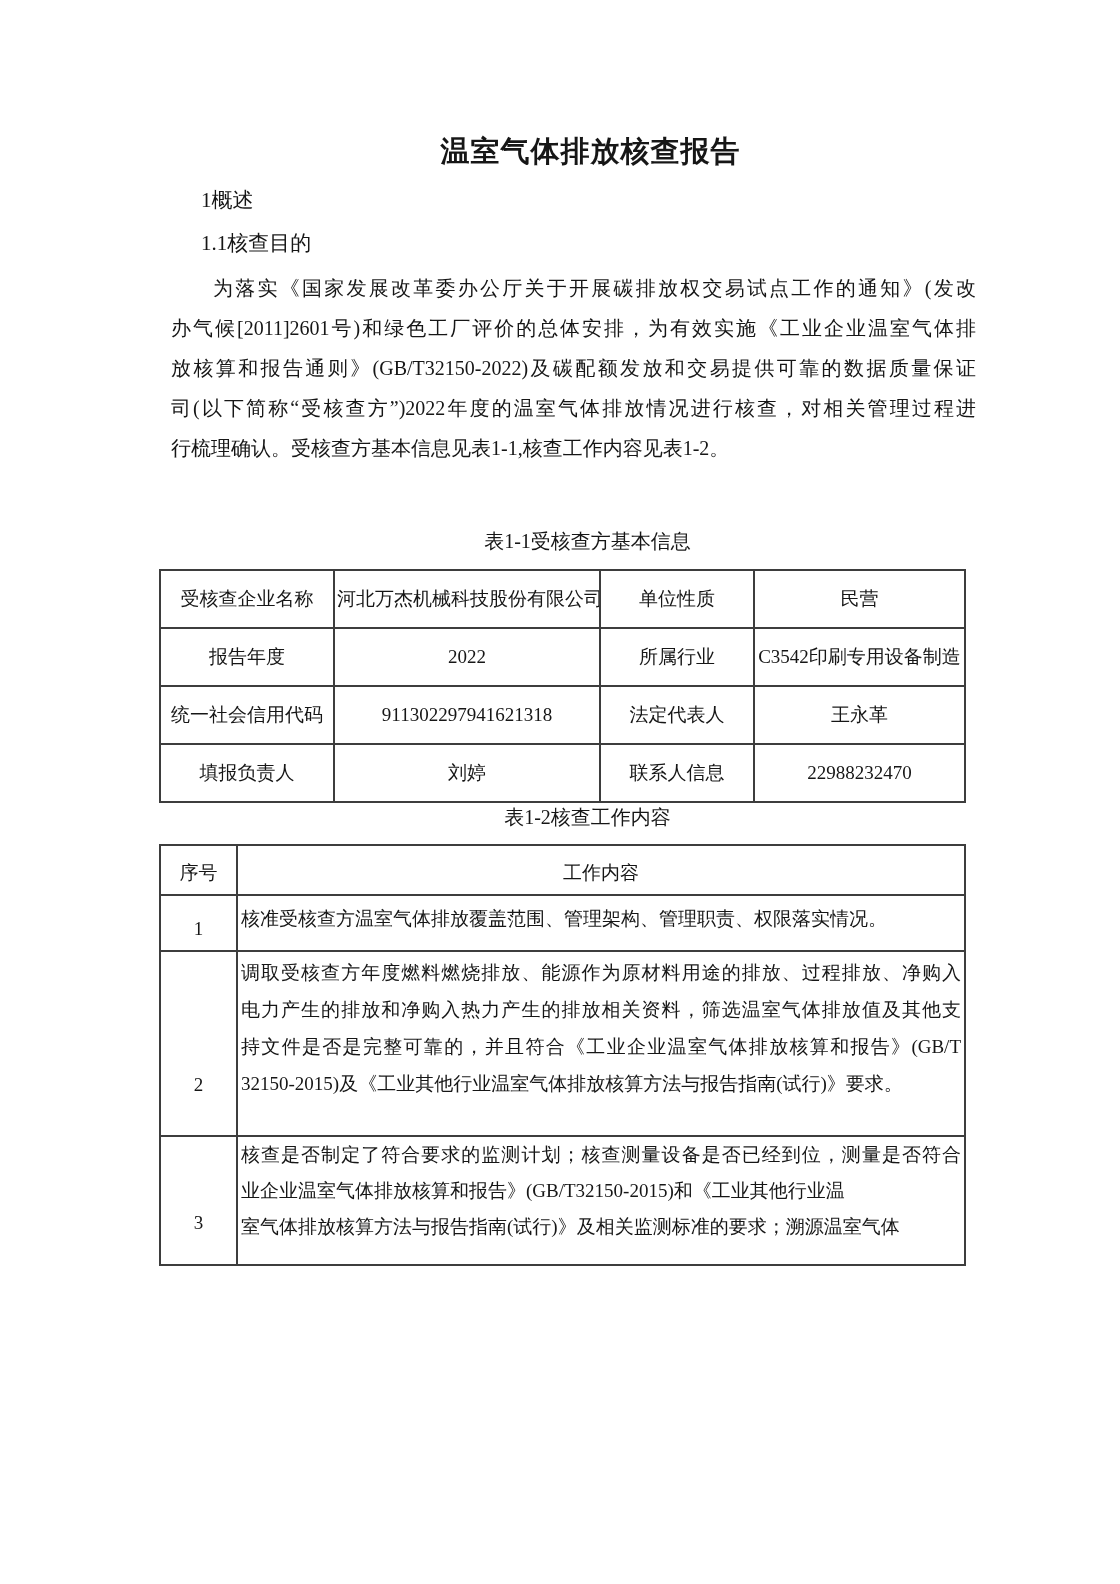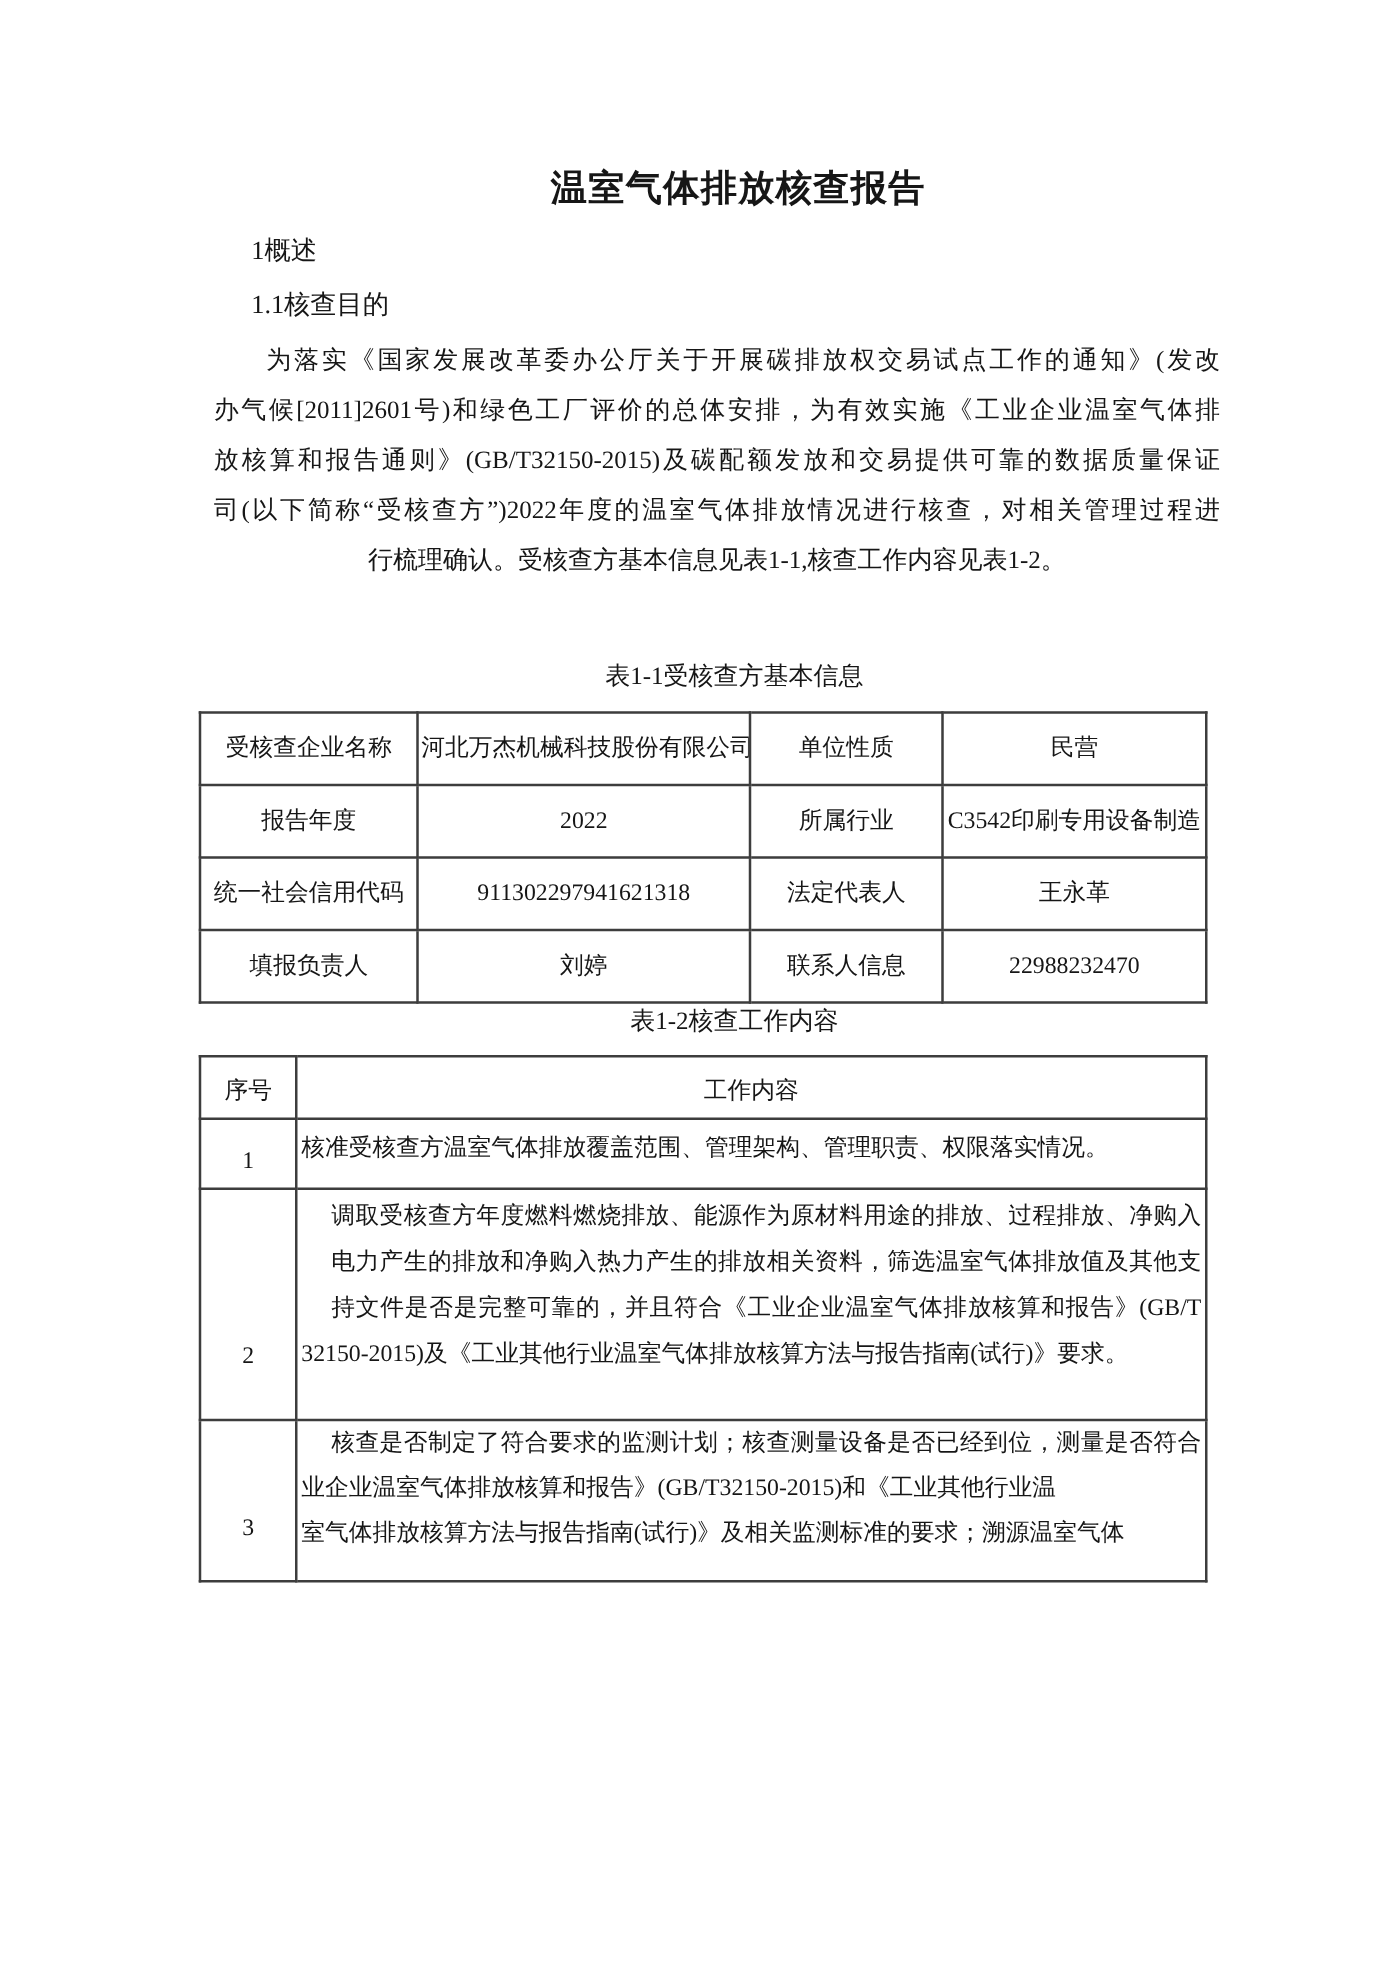--- a/index.html
+++ b/index.html
@@ -14,21 +14,21 @@
     font-size:29px; font-weight:bold; line-height:36px; letter-spacing:1px;
     white-space:nowrap;
   }
   .h-sec {
     position:absolute; left:159px; width:805px; box-sizing:border-box;
     padding-left:42px; font-size:21px; line-height:40px; height:40px;
   }
   .h1 { top:180px; }
   .h2 { top:223px; }
   .para { position:absolute; top:268px; left:159px; width:805px; font-size:20px;margin-left:12px; }
-  .pline { height:40px; line-height:40px; overflow:hidden;text-align:center; }
+  .pline { height:40px; line-height:40px; overflow:hidden; }
   .pline.just { text-align:justify; text-align-last:justify; }
   .pline.indent { text-indent:42px; }
   .caption {
     position:absolute; left:159px; width:805px; text-align:center;
     transform:translateX(26px); font-size:20px; line-height:30px; height:30px;
     white-space:nowrap; overflow:hidden;
   }
   .cap1 { top:526px; }
   .cap2 { top:802px; }
   table { border-collapse:collapse; table-layout:fixed; position:absolute; left:159px; }
@@ -49,36 +49,36 @@
   .r2 td { height:185px; }
   .r3 td { height:129px; }
   .n1 { padding-top:13px; }
   .n2 { padding-top:113px; }
   .n3 { padding-top:66px; }
   .r1 .cellbody { padding-top:3px; }
   .r2 .cellbody { padding-top:2px; }
   .tline { height:37px; line-height:37px; overflow:hidden; }
   .r1 .tline { height:40px; line-height:40px; }
   .r3 .tline { height:36px; line-height:36px; }
-  .tline.just { text-align:justify; text-align-last:justify;margin-left:24px; }
+  .tline.just { text-align:justify; text-align-last:justify; }
 </style>
 </head>
 <body>
 
 <div class="page">
 
   <div class="doc-title">温室气体排放核查报告</div>
 
   <div class="h-sec h1">1概述</div>
   <div class="h-sec h2">1.1核查目的</div>
 
   <div class="para">
     <div class="pline indent just">为落实《国家发展改革委办公厅关于开展碳排放权交易试点工作的通知》(发改</div>
     <div class="pline just">办气候[2011]2601号)和绿色工厂评价的总体安排，为有效实施《工业企业温室气体排</div>
-    <div class="pline just">放核算和报告通则》(GB/T32150-2015)及碳配额发放和交易提供可靠的数据质量保证</div>
+    <div class="pline just">放核算和报告通则》(GB/T32150-2022)及碳配额发放和交易提供可靠的数据质量保证</div>
     <div class="pline just">司(以下简称“受核查方”)2022年度的温室气体排放情况进行核查，对相关管理过程进</div>
     <div class="pline">行梳理确认。受核查方基本信息见表1-1,核查工作内容见表1-2。</div>
   </div>
 
   <div class="caption cap1">表1-1受核查方基本信息</div>
 
   <table class="t1">
     <colgroup>
         <col style="width:174px">
         <col style="width:266px">

